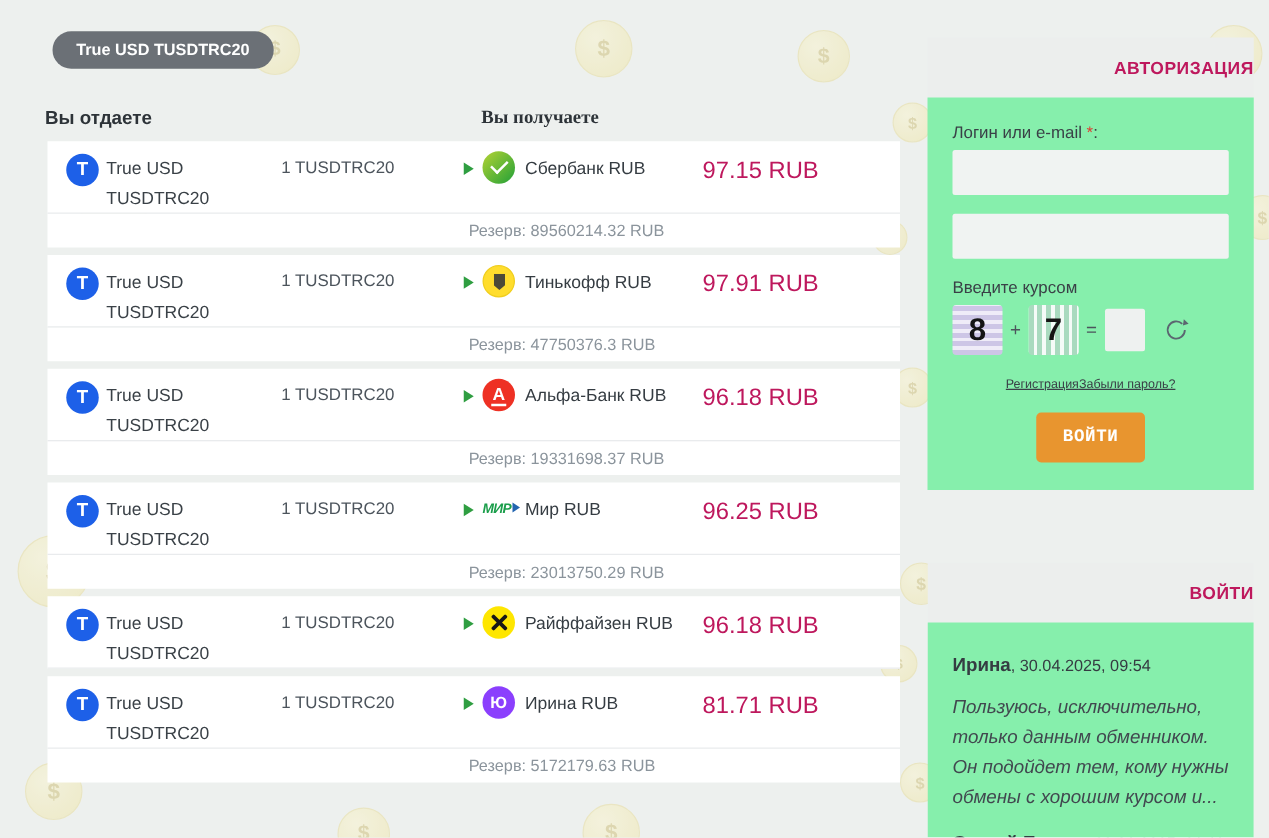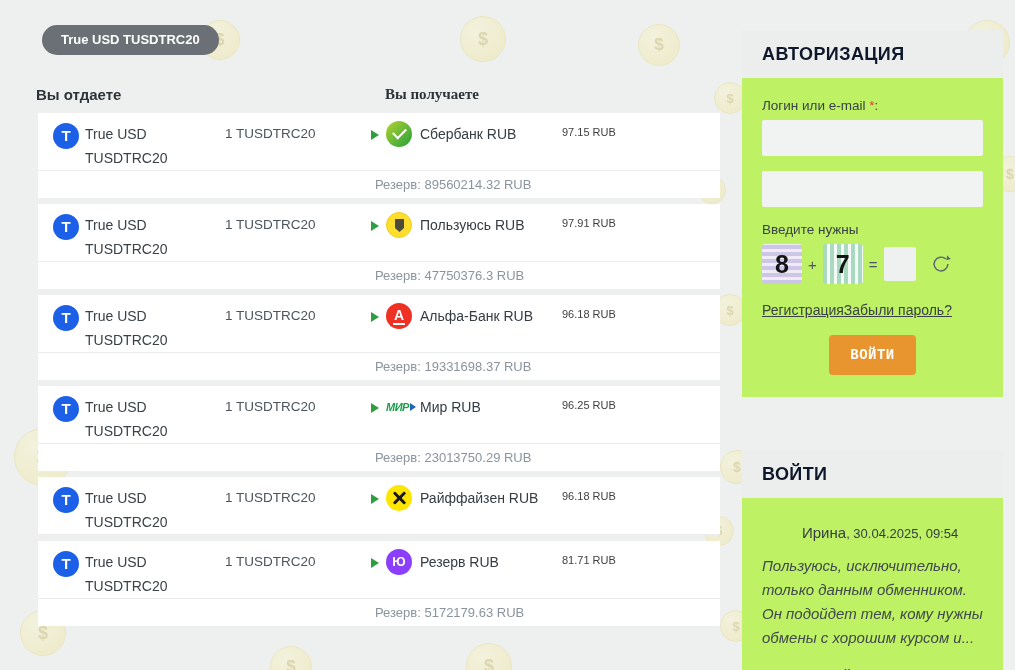--- a/index.html
+++ b/index.html
@@ -33,21 +33,21 @@
   .mainrow { position:relative; background:#fff; height:58px; border-bottom:1px solid #e9ebed; cursor:pointer; }
   .reserverow { background:#fff; height:27px; line-height:27px; padding-left:337px; font-size:13px; color:#8b949c; }
   .give-icon { position:absolute; left:15px; top:10px; width:26px; height:26px; border-radius:50%;
     background:#1d60e8; color:#fff; font-weight:bold; font-size:15px; text-align:center; line-height:26px; }
   .give-name { position:absolute; left:47px; top:9px; width:112px; font-size:14px; line-height:24px; color:#3a4147; }
   .amount { position:absolute; left:187px; top:13px; font-size:13.5px; color:#4c545c; }
   .arrow { position:absolute; left:333px; top:17px; width:0; height:0;
     border-left:8px solid #2f9e41; border-top:5px solid transparent; border-bottom:5px solid transparent; }
   .bank-icon { position:absolute; left:348px; top:8px; width:26px; height:26px; border-radius:50%; }
   .bank-name { position:absolute; left:382px; top:13px; font-size:14px; color:#353c42; }
-  .rate { position:absolute; left:524px; top:13px; font-size:11px; color:#404040; }
+  .rate { position:absolute; left:524px; top:13px; font-size:19px; color:#be185d; }
   
   .sberbank-icon { background:linear-gradient(135deg,#b5d334,#21a038); }
   .sberbank-icon::after { content:""; position:absolute; left:7px; top:7px; width:11px; height:6px;
     border-left:2.5px solid #fff; border-bottom:2.5px solid #fff; transform:rotate(-45deg); }
   .tinkoff-icon { background:#ffdd2d; border:1px solid #f0ce1e; }
   .tinkoff-icon::after { content:""; position:absolute; left:8px; top:6px; width:9px; height:13px;
     background:#4c4a38; clip-path:polygon(0 0,100% 0,100% 70%,50% 100%,0 70%); }
   .alfabank-icon { background:#ee3124; color:#fff; font-weight:bold; font-size:14px; text-align:center; line-height:24px; }
   .alfabank-icon::before { content:"A"; }
   .alfabank-icon::after { content:""; position:absolute; left:7px; bottom:4px; width:12px; height:2px; background:#fff; }
@@ -59,46 +59,46 @@
   .raiffeisen-icon { background:#fee600; }
   .raiffeisen-icon::before, .raiffeisen-icon::after { content:""; position:absolute; left:11.5px; top:5px;
     width:3px; height:16px; background:#171717; border-radius:1px; }
   .raiffeisen-icon::before { transform:rotate(45deg); }
   .raiffeisen-icon::after  { transform:rotate(-45deg); }
   .yoomoney-icon { background:#8b3ffd; color:#fff; font-weight:bold; font-size:13px; text-align:center; line-height:26px; }
   .yoomoney-icon::before { content:"Ю"; }
   
   .widget { position:absolute; left:742px; width:261px; }
   .widget-title { height:48px; line-height:48px; padding-left:20px; background:#eceeed;
-    font-size:18px; font-weight:bold; letter-spacing:.4px; color:#0f172a; }
-  .widget-body { background:#bef264; padding:20px; }
+    font-size:14px; font-weight:bold; letter-spacing:.4px; color:#be185d;text-align:right; }
+  .widget-body { background:#86efac; padding:20px; }
   .auth-widget { top:30px; }
   .field-label { font-size:13.5px; color:#3a4147; margin-bottom:7px; }
   .req { color:#e03c31; }
   .text-input { width:100%; height:36px; background:#f0f3f2; border:0; border-radius:2px;
     margin-bottom:15px; padding:0 8px; font-size:14px; color:#353c42; }
   .captcha-row { display:flex; align-items:center; margin-top:4px; }
   .cap-box { width:40px; height:40px; border-radius:3px; display:flex; align-items:center; justify-content:center;
     font-size:25px; font-weight:bold; color:#141414; }
   .cap-a { background:repeating-linear-gradient(0deg,#cdc6e6 0 4px,#efecf8 4px 7px); }
   .cap-b { background:repeating-linear-gradient(90deg,#a9dabf 0 4px,#f5fbf8 4px 7px); }
   .cap-op { font-size:15px; color:#4c545c; margin:0 6px; }
   .cap-input { width:32px; height:34px; background:#eef1f0; border:0; border-radius:2px;
     text-align:center; font-size:15px; margin-right:14px; }
   .refresh-btn { background:none; border:0; cursor:pointer; padding:0; line-height:0; }
-  .links-row { display:flex; justify-content:flex-start; margin-top:18px; font-size:14px; }
+  .links-row { display:flex; justify-content:center; margin-top:18px; font-size:10px; }
   .links-row a { color:#3a4147; }
   .login-btn { display:block; margin:17px auto 2px; background:#e8952f; color:#fff; border:0;
     border-radius:4px; padding:12px 21px; font-size:14px; font-weight:bold; letter-spacing:.5px;
     font-family:Liberation Mono, monospace; cursor:pointer; }
   
   .reviews-widget { top:450px; height:220px; overflow:hidden; }
   .reviews-widget .widget-body { height:172px; }
   .review-head { font-size:13px; color:#353c42; margin-top:6px; }
-  .review-head .author { font-weight:normal; font-size:15px;margin-left:40px; }
+  .review-head .author { font-weight:bold; font-size:15px; }
   .review-text { font-style:italic; font-size:15px; line-height:24px; color:#41484f; margin:13px 0 16px; }
 </style>
 </head>
 <body>
 
 <div id="coins-layer">
     <div class="coin" style="left: 200px; top: 20px; width: 40px; height: 40px; font-size: 16px;">$</div>
     <div class="coin" style="left: 460px; top: 16px; width: 46px; height: 46px; font-size: 18px;">$</div>
     <div class="coin" style="left: 638px; top: 24px; width: 42px; height: 42px; font-size: 17px;">$</div>
     <div class="coin" style="left: 964px; top: 20px; width: 46px; height: 46px; font-size: 18px;">$</div>
@@ -135,21 +135,21 @@
     <div class="reserverow">Резерв: 89560214.32 RUB</div>
   </div>
 
   <div class="rowgroup">
     <div class="mainrow">
       <span class="give-icon">T</span>
       <span class="give-name">True USD TUSDTRC20</span>
       <span class="amount">1 TUSDTRC20</span>
       <span class="arrow"></span>
       <span class="bank-icon tinkoff-icon"></span>
-      <span class="bank-name">Пользуюсь RUB</span>
+      <span class="bank-name">Тинькофф RUB</span>
       <span class="rate">97.91 RUB</span>
     </div>
     <div class="reserverow">Резерв: 47750376.3 RUB</div>
   </div>
 
   <div class="rowgroup">
     <div class="mainrow">
       <span class="give-icon">T</span>
       <span class="give-name">True USD TUSDTRC20</span>
       <span class="amount">1 TUSDTRC20</span>
@@ -186,36 +186,36 @@
     </div>
   </div>
 
   <div class="rowgroup">
     <div class="mainrow">
       <span class="give-icon">T</span>
       <span class="give-name">True USD TUSDTRC20</span>
       <span class="amount">1 TUSDTRC20</span>
       <span class="arrow"></span>
       <span class="bank-icon yoomoney-icon"></span>
-      <span class="bank-name">Резерв RUB</span>
+      <span class="bank-name">Ирина RUB</span>
       <span class="rate">81.71 RUB</span>
     </div>
     <div class="reserverow">Резерв: 5172179.63 RUB</div>
   </div>
 </div>
 
 <div class="widget auth-widget">
   <div class="widget-title">АВТОРИЗАЦИЯ</div>
   <div class="widget-body">
     <div class="field-label">
       <span>Логин или e-mail</span> <span class="req">*</span><span>:</span>
     </div>
     <input class="text-input" type="text" style="">
     <input class="text-input" type="password" style="">
-    <div class="field-label">Введите нужны</div>
+    <div class="field-label">Введите курсом</div>
     <div class="captcha-row">
       <span class="cap-box cap-a">8</span>
       <span class="cap-op">+</span>
       <span class="cap-box cap-b">7</span>
       <span class="cap-op">=</span>
       <input class="cap-input" type="text" style="">
       <button class="refresh-btn">
         <svg width="22" height="22" viewBox="0 0 24 24">
           <path d="M19.5 12a7.5 7.5 0 1 1-2.3-5.4" fill="none" stroke="#5b6670" stroke-width="1.6"></path>
           <path d="M18.6 2.6 17.8 8l5-1.4z" fill="#5b6670"></path>

